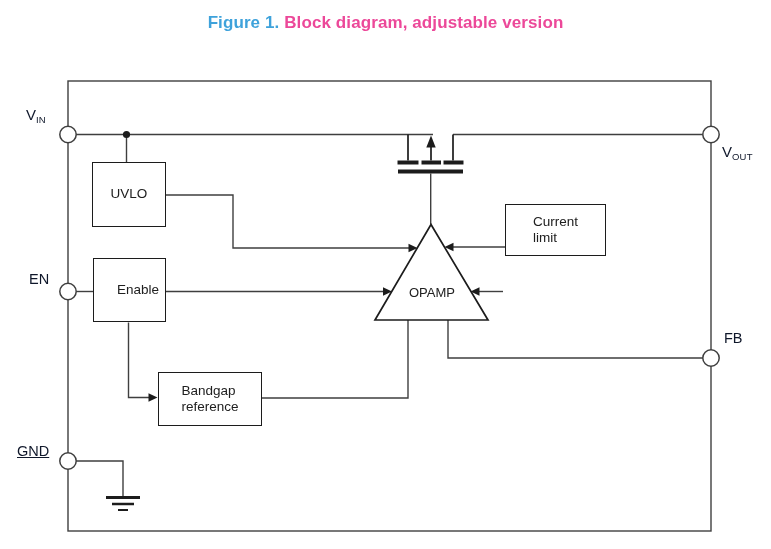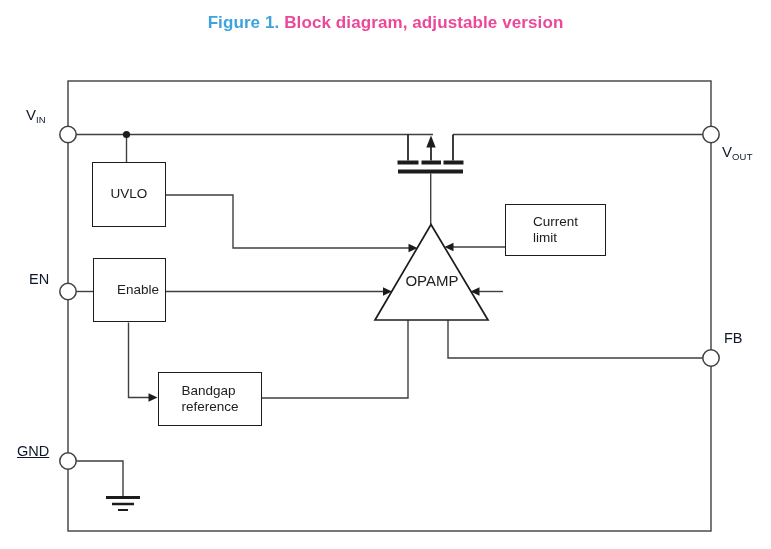--- a/index.html
+++ b/index.html
@@ -20,22 +20,22 @@
     position:absolute;border:1.6px solid #1c1c1c;background:#ffffff;
     display:flex;align-items:center;justify-content:center;
     font-size:13.5px;line-height:1.22;
     white-space:pre-line;color:#202020;box-sizing:border-box;
   }
   .pin-label{
     position:absolute;font-size:14.5px;color:#0f172a;white-space:nowrap;
   }
   .pin-label .sub{font-size:9.5px;vertical-align:-3px;letter-spacing:0.2px;}
   .opamp-label{
-    position:absolute;left:402px;top:272px;width:60px;text-align:center;
-    font-size:15px;color:#202020;
+    position:absolute;left:402px;top:285px;width:60px;text-align:center;
+    font-size:13px;color:#202020;
   }
 </style>
 </head>
 <body>
 
 <div id="stage">
 
   <div class="figure-title">
     <span class="fig-label">Figure 1.</span>
     <span> </span>

